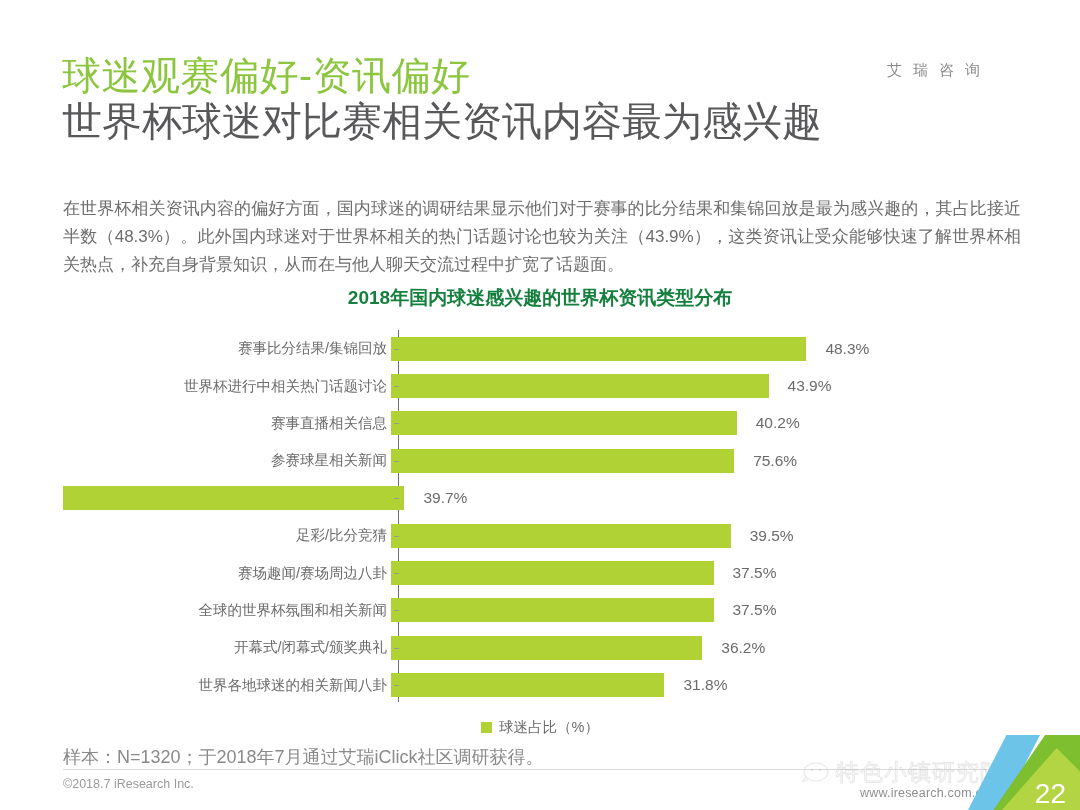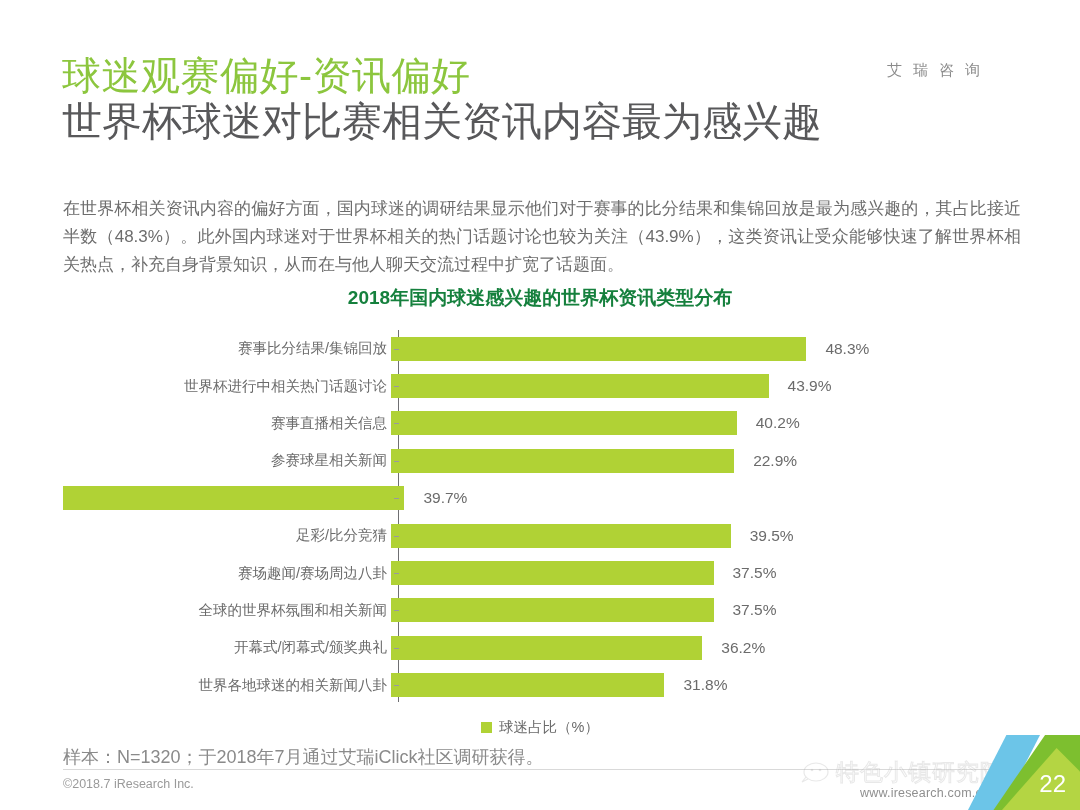--- a/index.html
+++ b/index.html
@@ -287,22 +287,22 @@
     right: 0;
     bottom: 0;
     width: 78px;
     height: 62px;
     background: #b4d543;
     clip-path: polygon(70% 0%, 100% 38%, 100% 100%, 0% 100%);
   }
   .page-number {
     position: absolute;
     right: 14px;
-    bottom: 12px;
-    font-size: 24px;
+    bottom: 0;
+    font-size: 28px;
     color: #ffffff;
     z-index: 5;
   }
 </style>
 </head>
 <body>
 
 <div class="slide-header">
   <div class="main-title">球迷观赛偏好-资讯偏好</div>
   <div class="sub-title">世界杯球迷对比赛相关资讯内容最为感兴趣</div>
@@ -334,21 +334,21 @@
       <div class="bar-row">
         <div class="cat-label">赛事直播相关信息</div>
         <span class="tick"></span>
         <div class="bar" style="width: 345.72px; background: rgb(176, 210, 53);"></div>
         <div class="bar-value">40.2%</div>
       </div>
       <div class="bar-row">
         <div class="cat-label">参赛球星相关新闻</div>
         <span class="tick"></span>
         <div class="bar" style="width: 343.14px; background: rgb(176, 210, 53);"></div>
-        <div class="bar-value">22.9%</div>
+        <div class="bar-value">75.6%</div>
       </div>
       <div class="bar-row">
         <span class="tick"></span>
         <div class="bar" style="width: 341.42px; background: rgb(176, 210, 53);"></div>
         <div class="bar-value">39.7%</div>
       </div>
       <div class="bar-row">
         <div class="cat-label">足彩/比分竞猜</div>
         <span class="tick"></span>
         <div class="bar" style="width: 339.7px; background: rgb(176, 210, 53);"></div>

